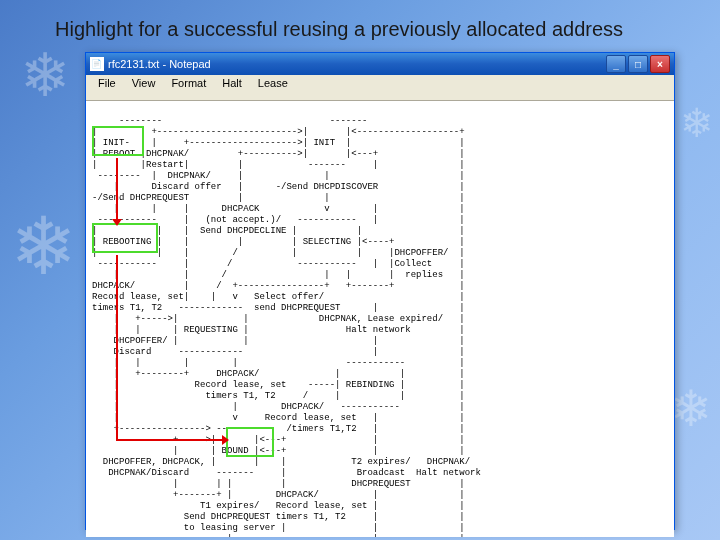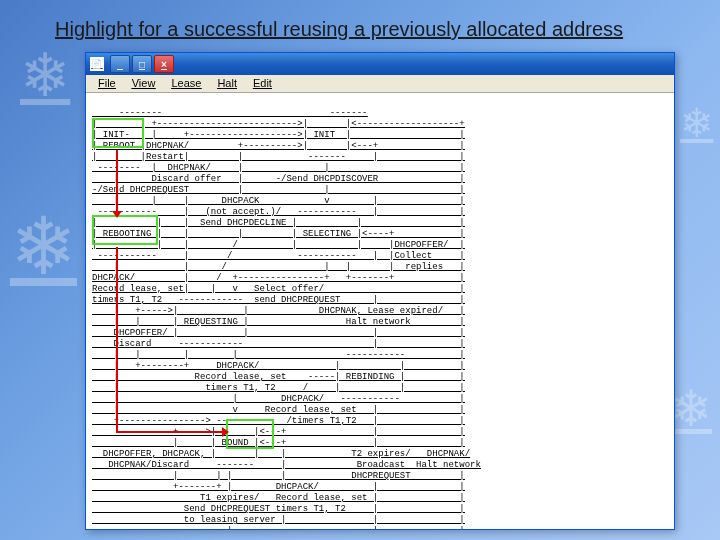--- a/index.html
+++ b/index.html
@@ -1,15 +1,15 @@
 <!DOCTYPE html>
 <html><head>
 <meta charset="utf-8">
 <style>
-  * { margin: 0; padding: 0; box-sizing: border-box; text-decoration: underline; }
+  * { margin: 0; padding: 0; box-sizing: border-box; }
   body {
     width: 720px; height: 540px;
     background: linear-gradient(135deg, #4a7bc8 0%, #6a9de0 30%, #8db8f0 60%, #a8c8f5 100%);
     position: relative;
     font-family: Arial, sans-serif;
     overflow: hidden;
   }
   .snowflake {
     position: absolute;
     color: rgba(255,255,255,0.3);
@@ -52,21 +52,21 @@
     margin-left: 2px;
     background: linear-gradient(to bottom, #6fa8e8, #2f6fc8);
     border: 1px solid #1a4a9a;
     border-radius: 2px;
     display: flex; align-items: center; justify-content: center;
     color: #fff; font-size: 10px; font-weight: bold;
     cursor: pointer;
   }
   .winbtn.close { background: linear-gradient(to bottom, #e87070, #c83030); border-color: #9a1a1a; }
   .menubar {
-    height: 18px;
+    height: 26px;
     background: #ece9d8;
     border-bottom: 1px solid #aca899;
     display: flex;
     font-size: 11px;
     padding: 0 4px;
   }
   .menuitem {
     padding: 2px 8px;
     cursor: pointer;
   }
@@ -106,30 +106,31 @@
 <div class="snowflake" style="top:40px;left:20px;font-size:60px">❄</div>
 <div class="snowflake" style="top:200px;left:10px;font-size:80px">❄</div>
 <div class="snowflake" style="top:380px;left:670px;font-size:50px">❄</div>
 <div class="snowflake" style="top:100px;left:680px;font-size:40px">❄</div>
 
 <div class="slide-title">Highlight for a successful reusing a previously allocated address</div>
 
 <div class="notepad-window">
   <div class="titlebar">
     <span class="titlebar-icon">📄</span>
+    <span class="titlebar-text">rfc2131.txt - Notepad</span>
     <div class="winbtn">_</div>
     <div class="winbtn">□</div>
     <div class="winbtn close">×</div>
   </div>
   <div class="menubar">
     <div class="menuitem">File</div>
     <div class="menuitem">View</div>
+    <div class="menuitem">Format</div>
+    <div class="menuitem">Halt</div>
     <div class="menuitem">Lease</div>
-    <div class="menuitem">Halt</div>
-    <div class="menuitem">Edit</div>
   </div>
   <div class="content">
     <span> --------                               -------
 |        | +--------------------------&gt;|       |&lt;-------------------+
 | INIT-  | |     +--------------------&gt;| INIT  |                    |
 | REBOOT |DHCPNAK/         +----------&gt;|       |&lt;---+               |
 |        |Restart|         |            -------     |               |
  --------  |  DHCPNAK/     |               |                        |
     |      Discard offer   |      -/Send DHCPDISCOVER               |
 -/Send DHCPREQUEST         |               |                        |

